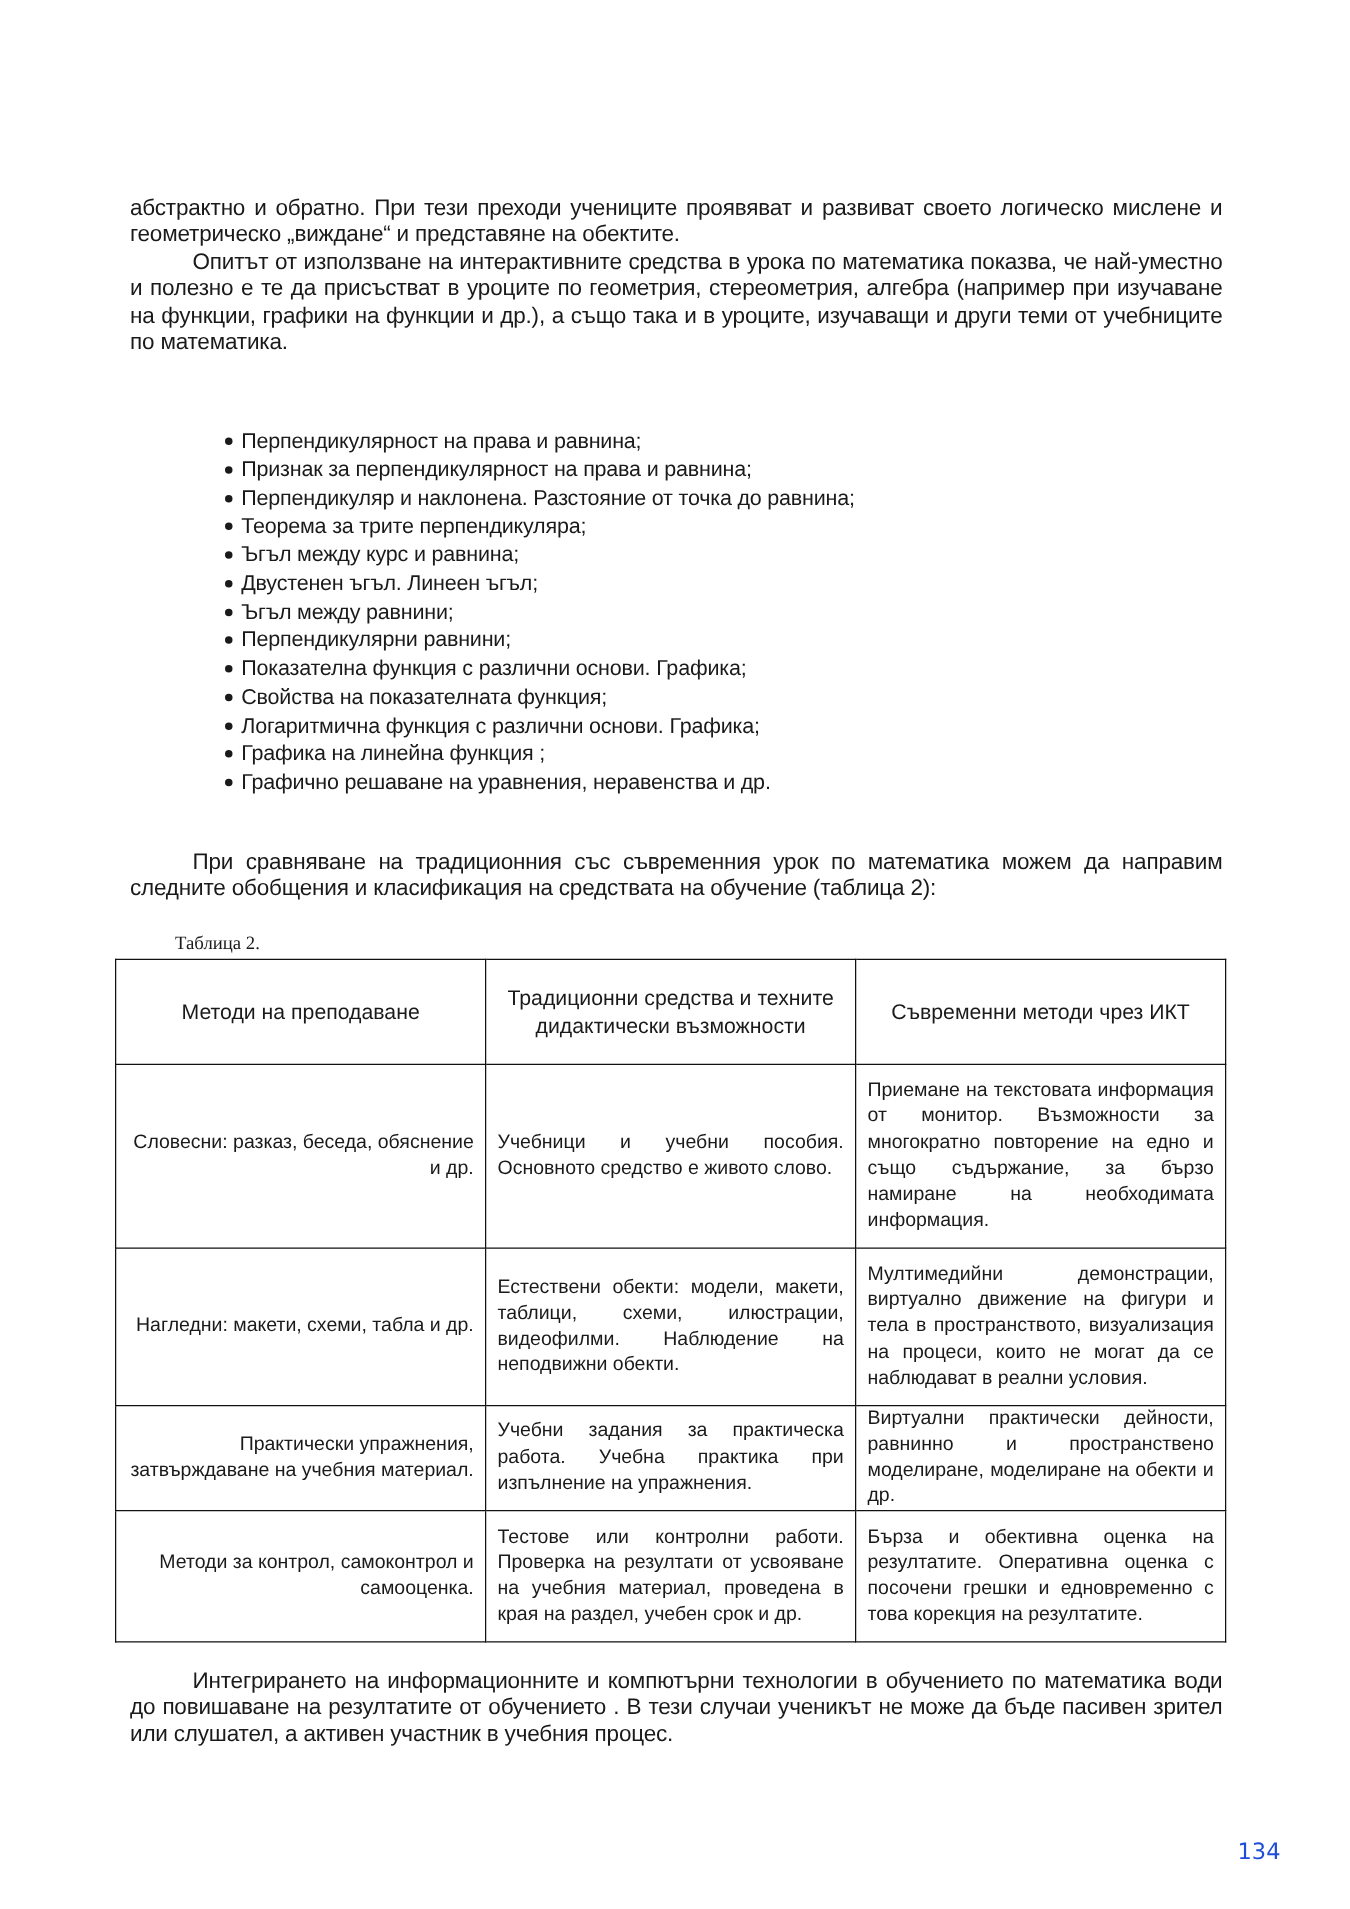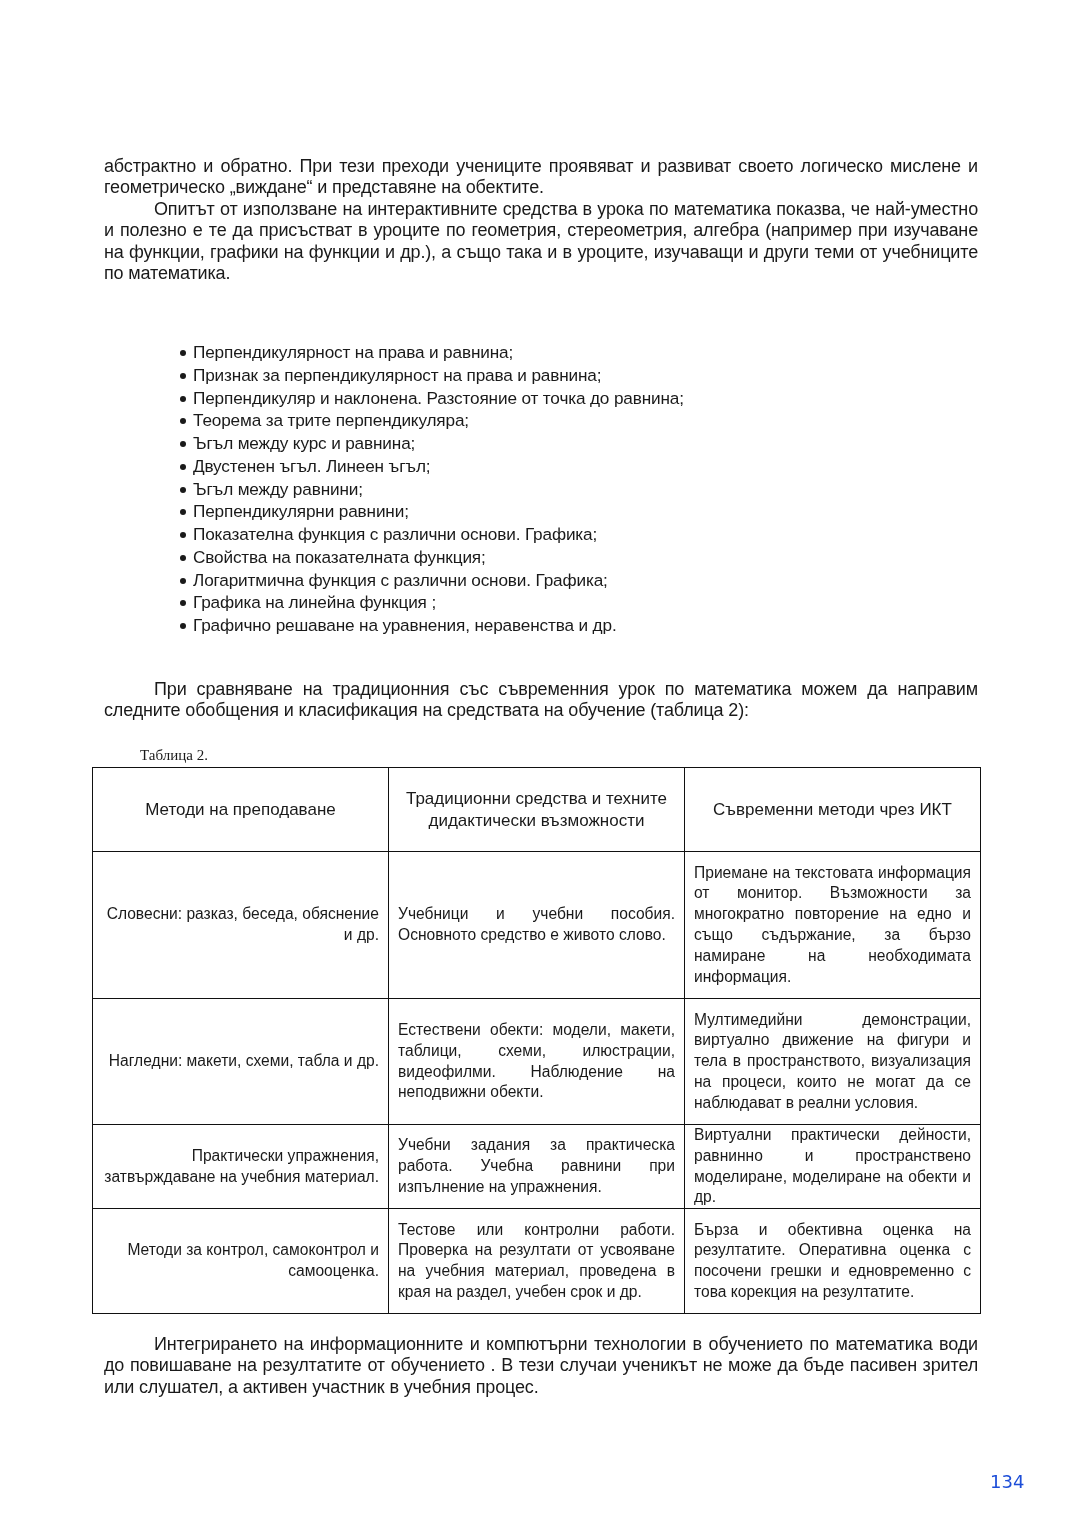--- a/index.html
+++ b/index.html
@@ -104,21 +104,21 @@
       <td class="c2">Учебници и учебни пособия. Основното средство е живото слово.</td>
       <td class="c3">Приемане на текстовата информация от монитор. Възможности за многократно повторение на едно и също съдържание, за бързо намиране на необходимата информация.</td>
     </tr>
     <tr class="r2">
       <td class="c1">Нагледни: макети, схеми, табла и др.</td>
       <td class="c2">Естествени обекти: модели, макети, таблици, схеми, илюстрации, видеофилми. Наблюдение на неподвижни обекти.</td>
       <td class="c3">Мултимедийни демонстрации, виртуално движение на фигури и тела в пространството, визуализация на процеси, които не могат да се наблюдават в реални условия.</td>
     </tr>
     <tr class="r3">
       <td class="c1">Практически упражнения, затвърждаване на учебния материал.</td>
-      <td class="c2">Учебни задания за практическа работа. Учебна равнини при изпълнение на упражнения.</td>
+      <td class="c2">Учебни задания за практическа работа. Учебна практика при изпълнение на упражнения.</td>
       <td class="c3">Виртуални практически дейности, равнинно и пространствено моделиране, моделиране на обекти и др.</td>
     </tr>
     <tr class="r4">
       <td class="c1">Методи за контрол, самоконтрол и самооценка.</td>
       <td class="c2">Тестове или контролни работи. Проверка на резултати от усвояване на учебния материал, проведена в края на раздел, учебен срок и др.</td>
       <td class="c3">Бърза и обективна оценка на резултатите. Оперативна оценка с посочени грешки и едновременно с това корекция на резултатите.</td>
     </tr>
   </tbody>
     </table>
 

